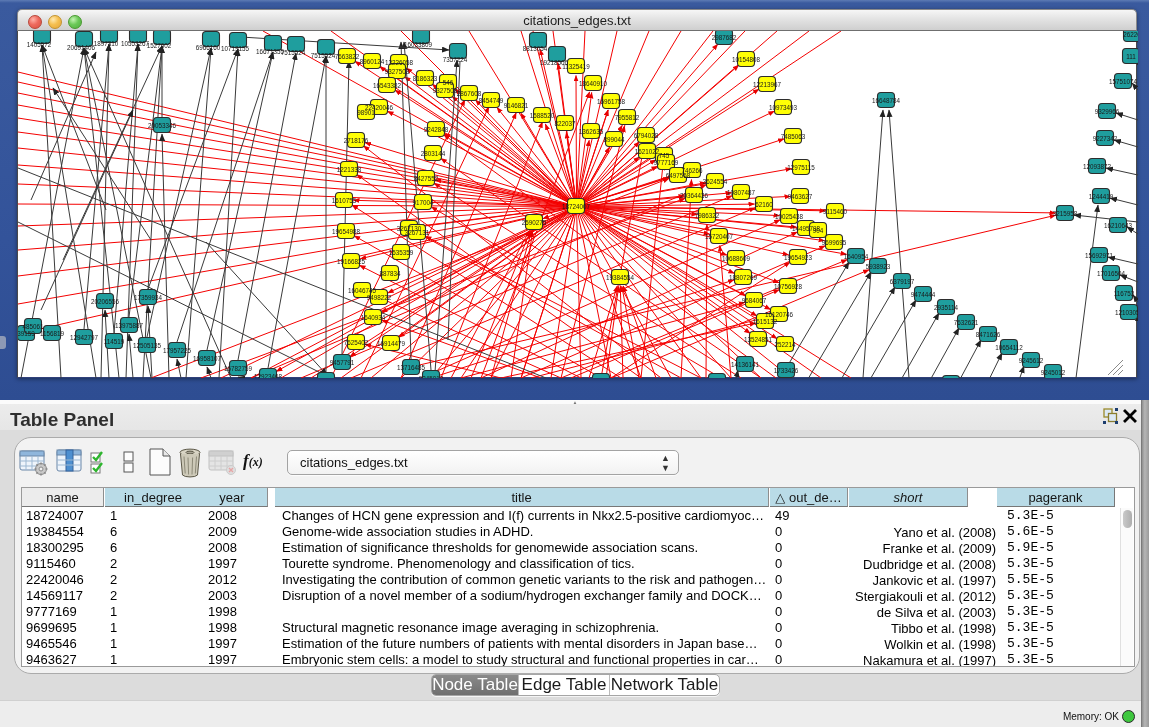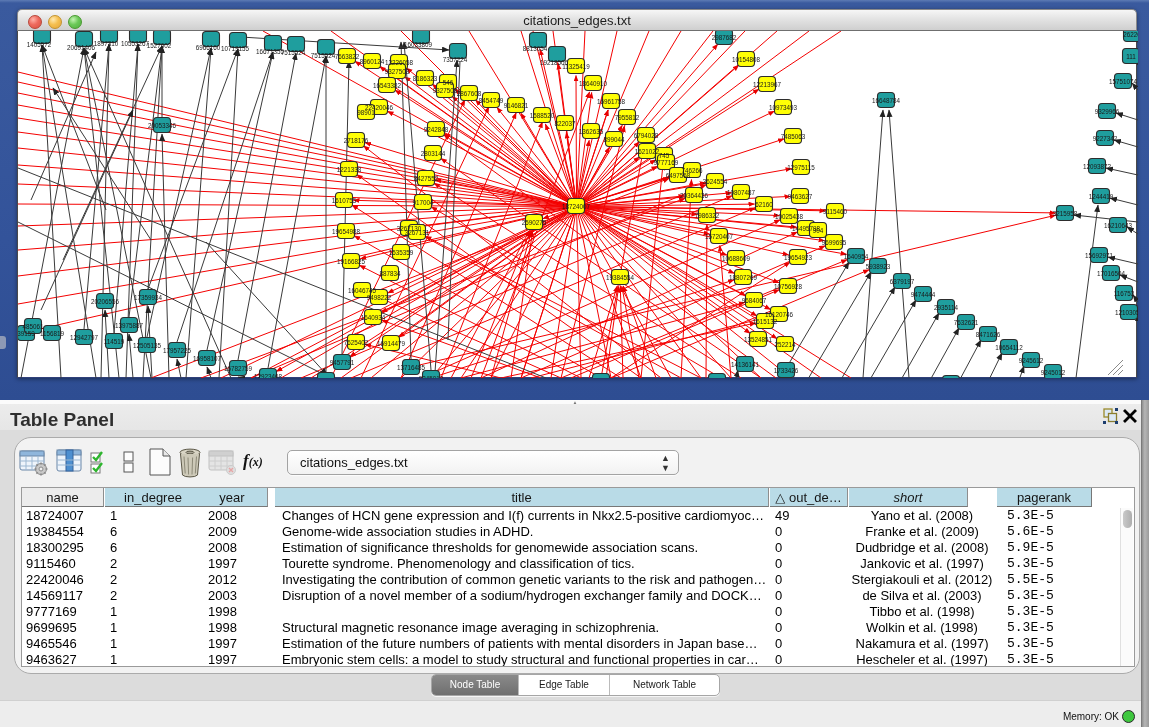--- a/index.html
+++ b/index.html
@@ -40,26 +40,26 @@
  border:1px solid #9a9a9a;overflow:hidden;}
 .th{position:absolute;top:0;height:19px;font-size:13px;color:#151515;text-align:center;
  background:#b9dbe7;border-right:1px solid #8e8e8e;border-bottom:1px solid #777;line-height:19px;}
 .tr{position:absolute;left:0;width:100%;height:16px;font-size:13px;color:#000;line-height:16px;white-space:nowrap;}
 .tr div{position:absolute;top:0;overflow:hidden;}
 .c0{left:2px;width:80px;padding-left:2px;}
 .c1{left:88px;width:96px;}
 .c2{left:186px;width:70px;}
 .c3{left:260px;width:486px;}
 .c4{left:753px;width:76px;}
-.c5{left:826px;width:148px;text-align:center;}
+.c5{left:826px;width:148px;text-align:right;margin-top:17px;}
 .c6{left:985px;width:94px;font-family:Liberation Mono, monospace;}
 #vsb{position:absolute;right:1px;top:20px;width:13px;height:158px;background:#fbfbfb;border-left:1px solid #e0e0e0;}
 #vsb div{position:absolute;left:1.5px;top:2px;width:9px;height:18px;background:linear-gradient(90deg,#c9c9c9,#aeaeae);border-radius:5px;}
 
-#tabs{position:absolute;left:431px;top:274px;width:289px;height:22px;font-size:10px;
+#tabs{position:absolute;left:431px;top:274px;width:289px;height:22px;font-size:17px;
  border:1px solid #a6a6a6;border-radius:5px;background:#fff;box-shadow:0 1px 0 rgba(255,255,255,.7);}
 #tabs div{position:absolute;top:0;height:20px;line-height:20px;text-align:center;color:#1a1a1a;}
 #seg1{left:0;width:86px;background:linear-gradient(#8a8a8a,#6f6f6f);color:#fff !important;border-radius:4px 0 0 4px;}
 #seg2{left:86px;width:91px;border-left:1px solid #bbb;}
 #seg3{left:177px;width:110px;border-left:1px solid #bbb;}
 
 #status{position:absolute;left:0;top:300px;width:1149px;height:27px;background:#ededed;border-top:1px solid #d0d0d0;}
 #mem{position:absolute;right:30px;top:10px;font-size:10px;color:#111;}
 #memdot{position:absolute;right:14px;top:9px;width:13px;height:13px;border-radius:50%;background:#3ec73e;border:1.5px solid #2a2a2a;}
 #rstrip{position:absolute;left:1141px;top:400px;width:8px;height:327px;background:linear-gradient(90deg,#8f8f8f,#b5b5b5 40%,#9a9a9a);border-left:1px solid #7a7a7a;}
@@ -689,21 +689,21 @@
           <div class="arr">▲<br>▼</div>
         </div>
     </div>
     <div id="tbl">
       <div class="th" style="left:0;width:82px;background:#ececec;">name</div>
       <div class="th" style="left:83px;width:97px;">in_degree</div>
       <div class="th" style="left:175px;width:71px;">year</div>
       <div class="th" style="left:253px;width:494px;">title</div>
       <div class="th" style="left:748px;width:78px;">△ out_de…</div>
       <div class="th" style="left:827px;width:119px;font-style:italic;">short</div>
-      <div class="th" style="left:975px;width:95px;border-right:1px solid #777;">pagerank</div>
+      <div class="th" style="left:975px;width:118px;border-right:1px solid #777;">pagerank</div>
       <div id="rows" style="position:absolute;left:0;top:20px;width:100%;">
 <div class="tr" style="top:0px">
             <div class="c0">18724007</div>
             <div class="c1">1</div>
             <div class="c2">2008</div>
             <div class="c3">Changes of HCN gene expression and I(f) currents in Nkx2.5-positive cardiomyoc…</div>
             <div class="c4">49</div>
             <div class="c5">Yano et al. (2008)</div>
             <div class="c6">5.3E-5</div>
           </div>

